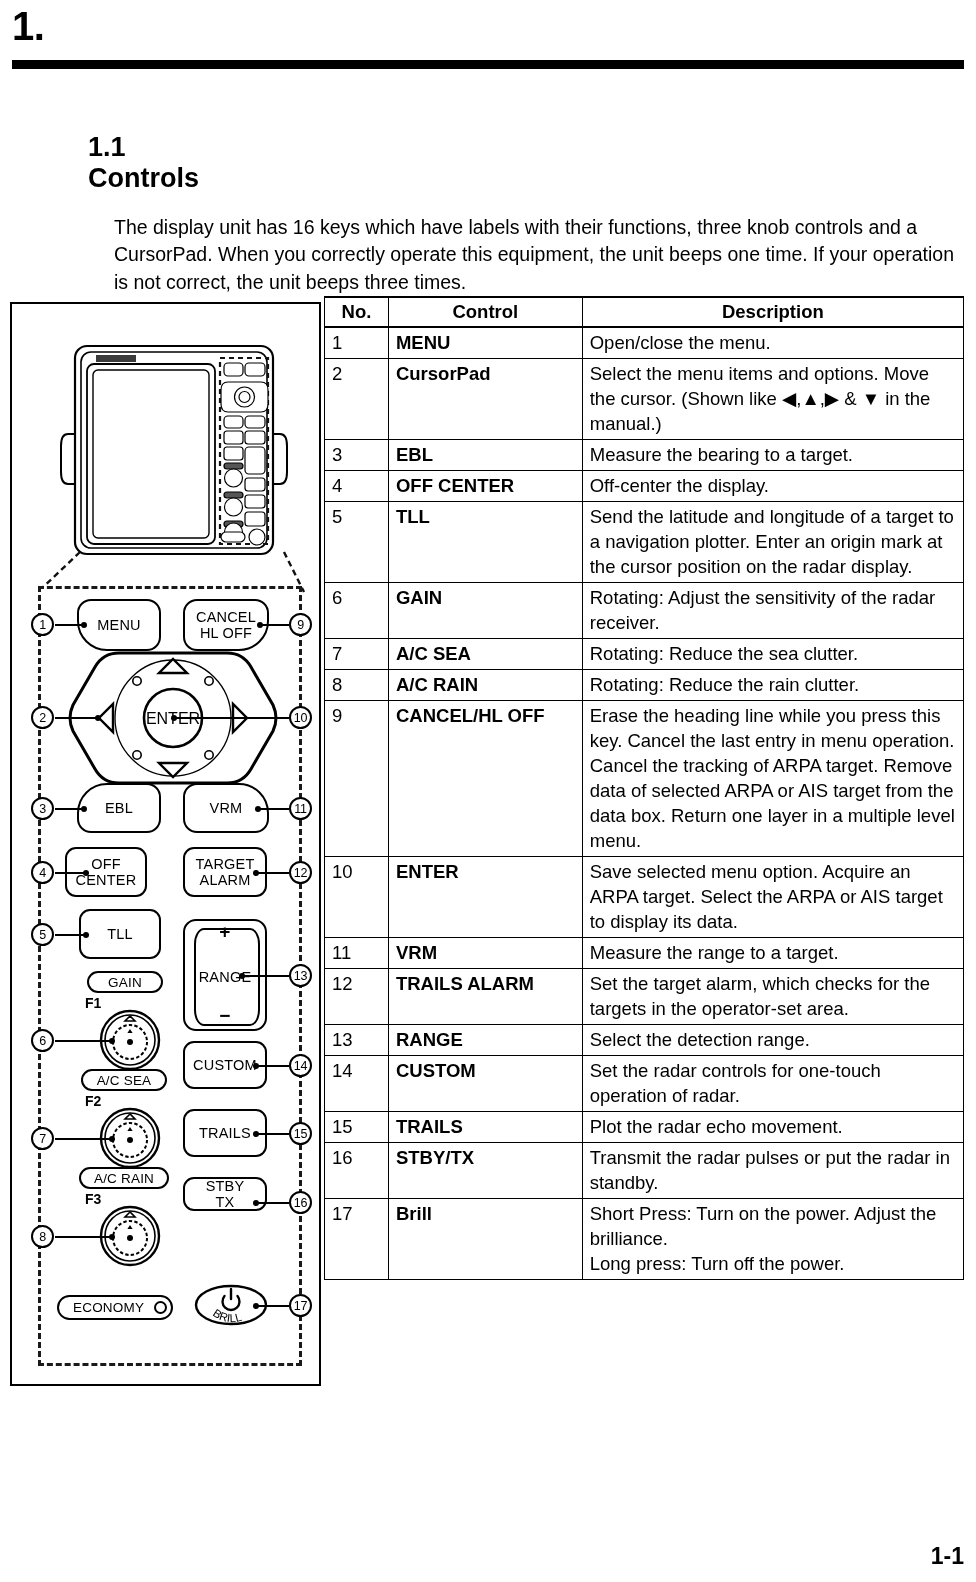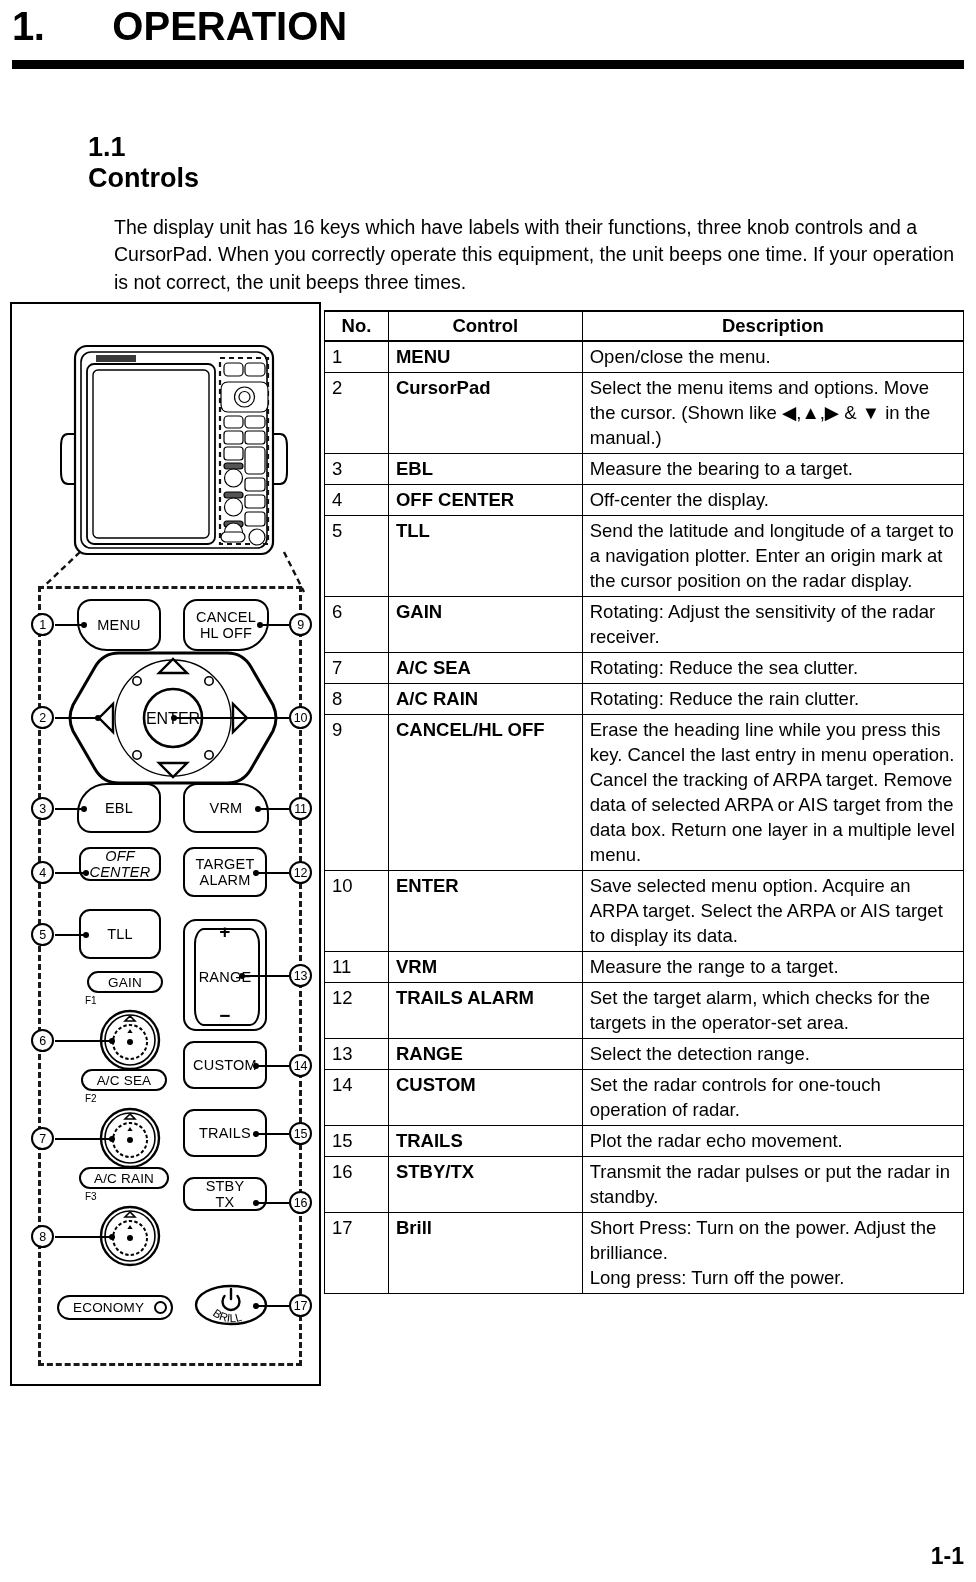--- a/index.html
+++ b/index.html
@@ -108,22 +108,22 @@
   .key span { display: block; }
 
   .key-menu   { left: 36px;  top: 10px;  width: 84px; height: 52px;
                 border-radius: 14px 14px 14px 30px; }
   .key-cancel { left: 142px; top: 10px;  width: 86px; height: 52px;
                 border-radius: 14px 14px 30px 14px; }
   .key-ebl    { left: 36px;  top: 194px; width: 84px; height: 50px;
                 border-radius: 30px 14px 14px 14px; }
   .key-vrm    { left: 142px; top: 194px; width: 86px; height: 50px;
                 border-radius: 14px 30px 14px 14px; }
-  .key-offctr { left: 38px;  top: 258px; width: 82px; height: 34px;
-                border-radius: 11px; font-style: italic; }
+  .key-offctr { left: 24px;  top: 258px; width: 82px; height: 50px;
+                border-radius: 11px; }
   .key-talarm { left: 142px; top: 258px; width: 84px; height: 50px;
                 border-radius: 11px; }
   .key-tll    { left: 38px;  top: 320px; width: 82px; height: 50px;
                 border-radius: 11px; }
   .key-custom { left: 142px; top: 452px; width: 84px; height: 48px;
                 border-radius: 11px; }
   .key-trails { left: 142px; top: 520px; width: 84px; height: 48px;
                 border-radius: 11px; }
   .key-stby   { left: 142px; top: 588px; width: 84px; height: 34px;
                 border-radius: 11px; }
@@ -167,22 +167,22 @@
   .pill-acrain { left: 38px; top: 578px; width: 90px; height: 22px; }
   .pill-econ   { left: 16px; top: 706px; width: 116px; height: 25px;
                  justify-content: flex-start; padding-left: 14px; gap: 10px; }
   .econ-dot {
     width: 13px; height: 13px; border: 2.3px solid #000; border-radius: 50%;
   }
 
   
   .flabel {
     position: absolute;
-    font-size: 10px;
-    font-weight: normal;
+    font-size: 14px;
+    font-weight: bold;
   }
   .f1 { left: 44px; top: 406px; }
   .f2 { left: 44px; top: 504px; }
   .f3 { left: 44px; top: 602px; }
 
   
   .knob { position: absolute; width: 62px; height: 62px; }
   .knob1 { left: 58px; top: 420px; }
   .knob2 { left: 58px; top: 518px; }
   .knob3 { left: 58px; top: 616px; }
@@ -217,21 +217,21 @@
     background: #000;
     border-radius: 50%;
     top: -2px;
   }
   .leader.to-right::after { right: -2px; }
   .leader.to-left::after  { left: -2px; }
 
   
   table.controls {
     position: absolute;
-    left: 324px; top: 310px;
+    left: 324px; top: 296px;
     width: 640px;
     border-collapse: collapse;
     font-size: 18.5px;
   }
   table.controls th, table.controls td {
     border: 1.4px solid #000;
     padding: 2px 7px 3px 7px;
     vertical-align: top;
     line-height: 25px;
   }
@@ -258,21 +258,20 @@
     right: 12px; bottom: 12px;
     font-size: 23px;
     font-weight: bold;
   }
 </style>
 </head>
 <body>
 
 <div class="chapter">
   <div class="chapter-num">1.</div>
-  <div class="chapter-title">OPERATION</div>
 </div>
 <div class="chapter-rule"></div>
 
 <div class="section">
   <div class="section-num">1.1</div>
   <div class="section-title">Controls</div>
 </div>
 
 <p class="intro">The display unit has 16 keys which have labels with their functions, three knob controls and a CursorPad. When you correctly operate this equipment, the unit beeps one time. If your operation is not correct, the unit beeps three times.</p>
 

